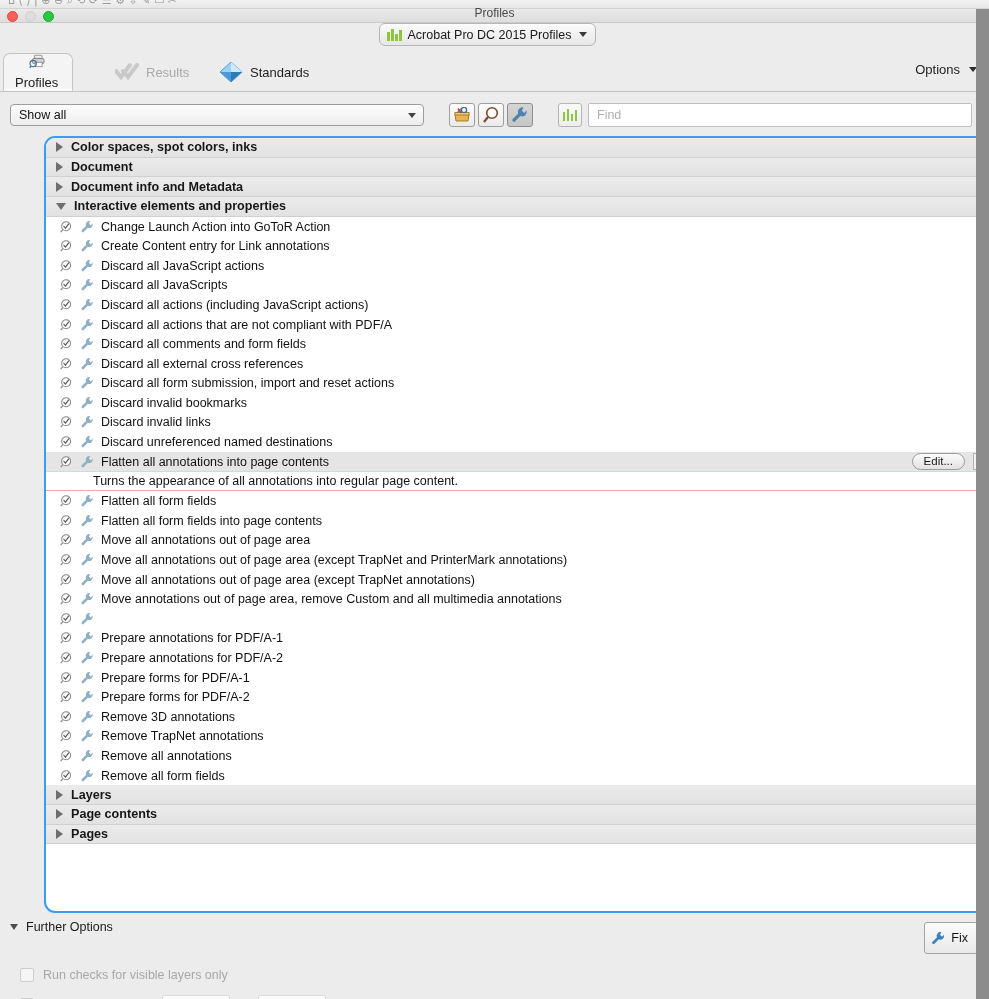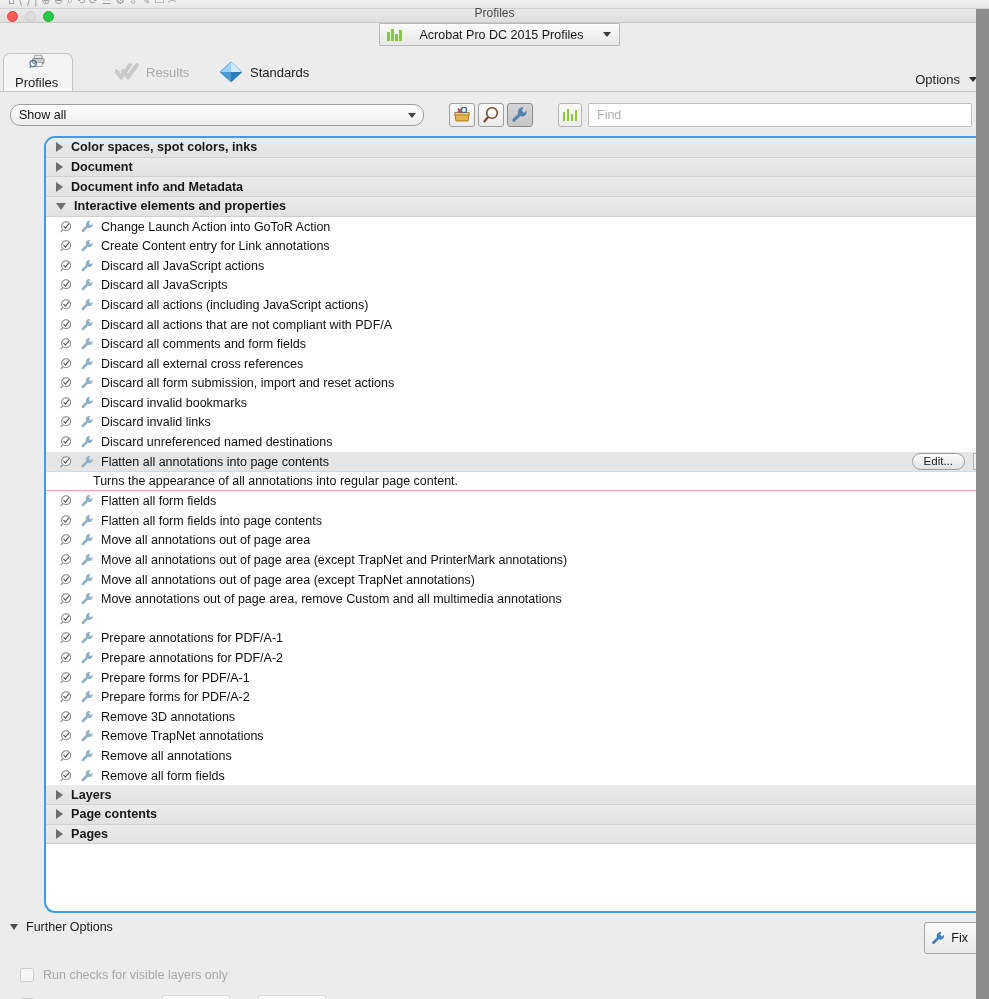--- a/index.html
+++ b/index.html
@@ -44,23 +44,23 @@
   }
 
   
   .profile-bar {
     position: absolute; top: 23px; left: 0; width: 989px; height: 27px;
     background: #ececec;
   }
   .profile-btn {
     position: absolute; top: 0px; left: 379px;
     height: 23px; padding: 0 8px 0 7px;
-    display: flex; align-items: center; gap: 18px;
+    display: flex; align-items: center; gap: 6px;
     background: linear-gradient(#fbfbfb, #e7e7e7);
-    border: 1px solid #b6b6b6; border-radius: 1px;
+    border: 1px solid #b6b6b6; border-radius: 6px;
     font-size: 12.5px; color: #1a1a1a;
     box-shadow: 0 1px 0 rgba(255,255,255,.7) inset;
   }
   .bars-icon { display: flex; align-items: flex-end; gap: 1.5px; height: 12px; }
   .bars-icon i { display: block; width: 2.5px; background: #8dc63f; }
   .bars-icon i:nth-child(1) { height: 9px; }
   .bars-icon i:nth-child(2) { height: 12px; }
   .bars-icon i:nth-child(3) { height: 7px; }
   .bars-icon i:nth-child(4) { height: 11px; }
   .caret-dn {
@@ -84,38 +84,38 @@
     border: 1px solid #c4c4c4; border-bottom: 1px solid #f4f4f4;
     border-radius: 7px 7px 0 0;
     box-shadow: 0 -1px 0 rgba(255,255,255,.9) inset;
     flex-direction: column;
   }
   .tab.inactive { color: #a9a9a9; }
   .tab-profiles  { left: 3px; }
   .tab-results   { left: 104px; }
   .tab-standards { left: 208px; }
   .options-menu {
-    position: absolute; right: 12px; top: 22px;
+    position: absolute; right: 12px; top: 12px;
     display: flex; align-items: center; gap: 9px;
     font-size: 13px; color: #1d1d1d;
   }
   .opt-caret {
     width: 0; height: 0; border-left: 4px solid transparent;
     border-right: 4px solid transparent; border-top: 5px solid #2b2b2b;
   }
 
   
   .filterbar {
     position: absolute; top: 93px; left: 0; width: 989px; height: 43px;
     background: #ececec;
   }
   .showall {
     position: absolute; top: 11px; left: 10px; width: 414px; height: 22px;
     background: linear-gradient(#fdfdfd, #ededed);
-    border: 1px solid #9d9d9d; border-radius: 10px;
+    border: 1px solid #9d9d9d; border-radius: 4px;
     display: flex; align-items: center; padding: 0 8px;
     font-size: 12.5px; color: #111;
   }
   .showall .caret-dn { position: absolute; right: 7px; border-top-color: #444; }
   .tbtn {
     position: absolute; top: 10px; width: 26px; height: 24px;
     border: 1px solid #9f9f9f; border-radius: 3px;
     background: linear-gradient(#fdfdfd, #eaeaea);
     display: flex; align-items: center; justify-content: center;
   }

